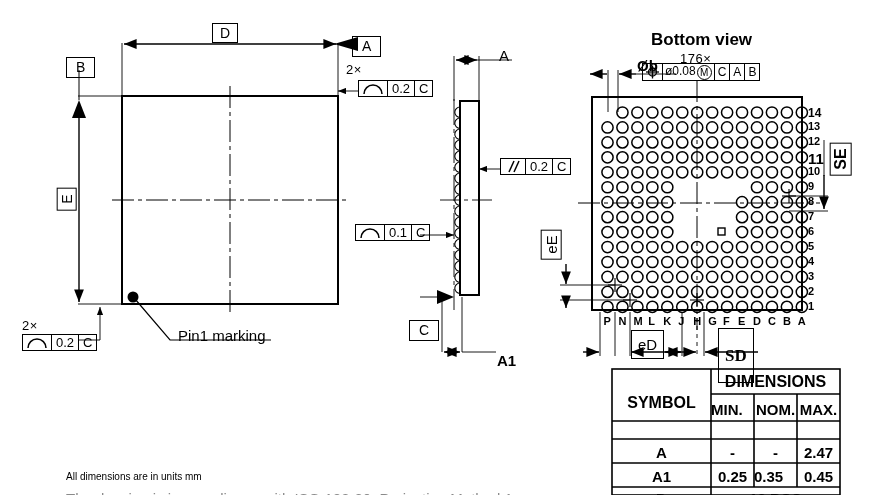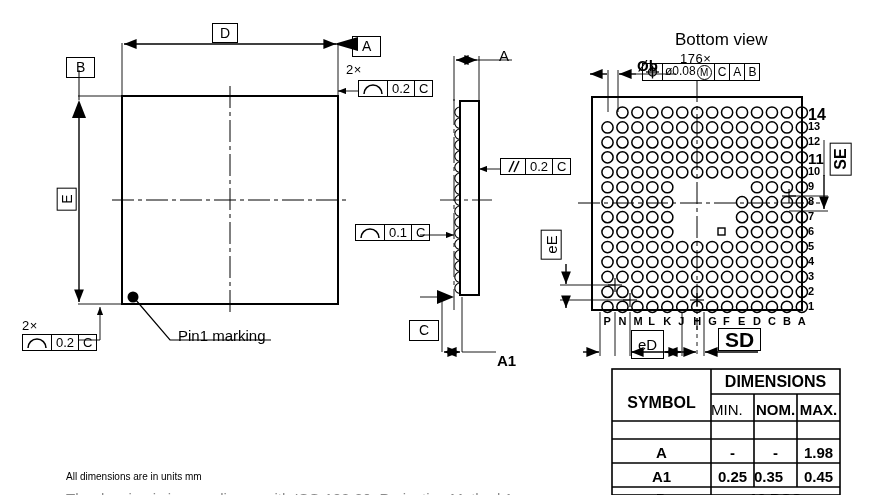--- a/index.html
+++ b/index.html
@@ -448,21 +448,21 @@
                 <path d="M2,12 A9,9 0 0,1 20,12" fill="none" stroke="#000" stroke-width="1.5"></path>
               </svg>
       </td>
       <td style="border:1.3px solid #000;padding:0 4px;">0.1</td>
       <td style="border:1.3px solid #000;padding:0 4px;">C</td>
     </tr>
   </tbody>
       </table>
 </div>
 
-<div class="lbl" style="left:651px;top:30px;font-size:17px;font-weight:normal;margin-left:24px;">Bottom view</div>
+<div class="lbl" style="left:651px;top:30px;font-size:17px;font-weight:bold;">Bottom view</div>
 <div class="lbl" style="left:680px;top:51px;font-size:13px;letter-spacing:0.5px;">176×</div>
 <div class="lbl" style="left:637px;top:57px;font-size:15px;font-weight:bold;">Øb</div>
 
 <div class="lbl" style="left:642px;top:63px;">
   <table style="border-collapse:collapse;font-size:12px;">
     <tbody>
           <tr>
       <td style="border:1.3px solid #000;padding:1px 2px;">
         <svg width="15" height="14" viewBox="0 0 15 14">
           <circle cx="7.5" cy="7" r="4" fill="none" stroke="#000" stroke-width="1.3"></circle>
@@ -476,21 +476,21 @@
       </td>
       <td style="border:1.3px solid #000;padding:0 3px;">C</td>
       <td style="border:1.3px solid #000;padding:0 3px;">A</td>
       <td style="border:1.3px solid #000;padding:0 3px;">B</td>
     </tr>
   </tbody>
       </table>
 </div>
 
 <div id="rowlabels">
-      <div class="lbl" style="left: 808px; top: 105.5px; font-size: 16px; font-weight: bold;">14</div>
+      <div class="lbl" style="left: 808px; top: 105.5px; font-size: 12px; font-weight: bold;">14</div>
       <div class="lbl" style="left: 808px; top: 120.45px; font-size: 11px; font-weight: bold;">13</div>
       <div class="lbl" style="left: 808px; top: 135.4px; font-size: 11px; font-weight: bold;">12</div>
       <div class="lbl" style="left: 808px; top: 150.35px; font-size: 15px; font-weight: bold;">11</div>
       <div class="lbl" style="left: 808px; top: 165.3px; font-size: 11px; font-weight: bold;">10</div>
       <div class="lbl" style="left: 808px; top: 180.25px; font-size: 11px; font-weight: bold;">9</div>
       <div class="lbl" style="left: 808px; top: 195.2px; font-size: 11px; font-weight: bold;">8</div>
       <div class="lbl" style="left: 808px; top: 210.15px; font-size: 11px; font-weight: bold;">7</div>
       <div class="lbl" style="left: 808px; top: 225.1px; font-size: 11px; font-weight: bold;">6</div>
       <div class="lbl" style="left: 808px; top: 240.05px; font-size: 11px; font-weight: bold;">5</div>
       <div class="lbl" style="left: 808px; top: 255px; font-size: 11px; font-weight: bold;">4</div>
@@ -512,41 +512,41 @@
       <div class="lbl" style="left: 753px; top: 315px; font-size: 11px; font-weight: bold;">D</div>
       <div class="lbl" style="left: 767.95px; top: 315px; font-size: 11px; font-weight: bold;">C</div>
       <div class="lbl" style="left: 782.9px; top: 315px; font-size: 11px; font-weight: bold;">B</div>
       <div class="lbl" style="left: 797.85px; top: 315px; font-size: 11px; font-weight: bold;">A</div>
     </div>
 
 <div class="lbl" style="left:631px;top:330px;">
   <span style="display:inline-block;border:1.4px solid #000;padding:4px 6px;font-size:15px;line-height:19px;">eD</span>
 </div>
 <div class="lbl" style="left:718px;top:328px;">
-  <span style="display:inline-block;border:1.6px solid #000;padding:0 6px;font-size:21px;line-height:21px;font-weight:bold;">SD</span>
+  <span style="display:inline-block;border:1.6px solid #000;padding:16px 6px;font-size:17px;line-height:21px;font-weight:bold;font-family:Liberation Serif, serif;">SD</span>
 </div>
 <div class="lbl" style="left:824px;top:148px;">
   <span style="display:inline-block;border:1.6px solid #000;padding:0 5px;font-size:16px;line-height:20px;font-weight:bold;
                transform:rotate(-90deg);">SE</span>
 </div>
 <div class="lbl" style="left:536px;top:234px;">
   <span style="display:inline-block;border:1.4px solid #000;padding:0 5px;font-size:15px;line-height:19px;
                transform:rotate(-90deg);">eE</span>
 </div>
 
 <div id="tabletext">
       <div class="lbl" style="left: 612px; top: 394px; width: 99px; text-align: center; font-size: 16px; font-weight: bold;">SYMBOL</div>
       <div class="lbl" style="left: 711px; top: 373px; width: 129px; text-align: center; font-size: 16px; font-weight: bold;">DIMENSIONS</div>
-      <div class="lbl" style="left: 711px; top: 401px; width: 29px; text-align: center; font-size: 15px; font-weight: normal;">MIN.</div>
+      <div class="lbl" style="left: 711px; top: 401px; width: 29px; text-align: center; font-size: 15px; font-weight: bold;">MIN.</div>
       <div class="lbl" style="left: 754px; top: 401px; width: 43px; text-align: center; font-size: 15px; font-weight: bold;">NOM.</div>
       <div class="lbl" style="left: 797px; top: 401px; width: 43px; text-align: center; font-size: 15px; font-weight: bold;">MAX.</div>
       <div class="lbl" style="left: 612px; top: 444px; width: 99px; text-align: center; font-size: 15px; font-weight: bold;">A</div>
       <div class="lbl" style="left: 711px; top: 444px; width: 43px; text-align: center; font-size: 15px; font-weight: bold;">-</div>
       <div class="lbl" style="left: 754px; top: 444px; width: 43px; text-align: center; font-size: 15px; font-weight: bold;">-</div>
-      <div class="lbl" style="left: 797px; top: 444px; width: 43px; text-align: center; font-size: 15px; font-weight: bold;">1.98</div>
+      <div class="lbl" style="left: 797px; top: 444px; width: 43px; text-align: center; font-size: 15px; font-weight: bold;">2.47</div>
       <div class="lbl" style="left: 612px; top: 468px; width: 99px; text-align: center; font-size: 15px; font-weight: bold;">A1</div>
       <div class="lbl" style="left: 711px; top: 468px; width: 43px; text-align: center; font-size: 15px; font-weight: bold;">0.25</div>
       <div class="lbl" style="left: 754px; top: 468px; width: 20px; text-align: center; font-size: 15px; font-weight: bold;">0.35</div>
       <div class="lbl" style="left: 797px; top: 468px; width: 43px; text-align: center; font-size: 15px; font-weight: bold;">0.45</div>
       <div class="lbl" style="left: 612px; top: 490px; width: 99px; text-align: center; font-size: 15px; font-weight: bold;">D</div>
       <div class="lbl" style="left: 711px; top: 490px; width: 129px; text-align: center; font-size: 15px; font-weight: bold;">12 BSC</div>
     </div>
 
 <div class="lbl" style="left:66px;top:471px;font-size:10px;">All dimensions are in units mm</div>
 <div class="lbl" style="left:66px;top:490px;font-size:15px;color:#8a8a8a;">The drawing is in compliance with ISO 128-30: Projection Method 1</div>

